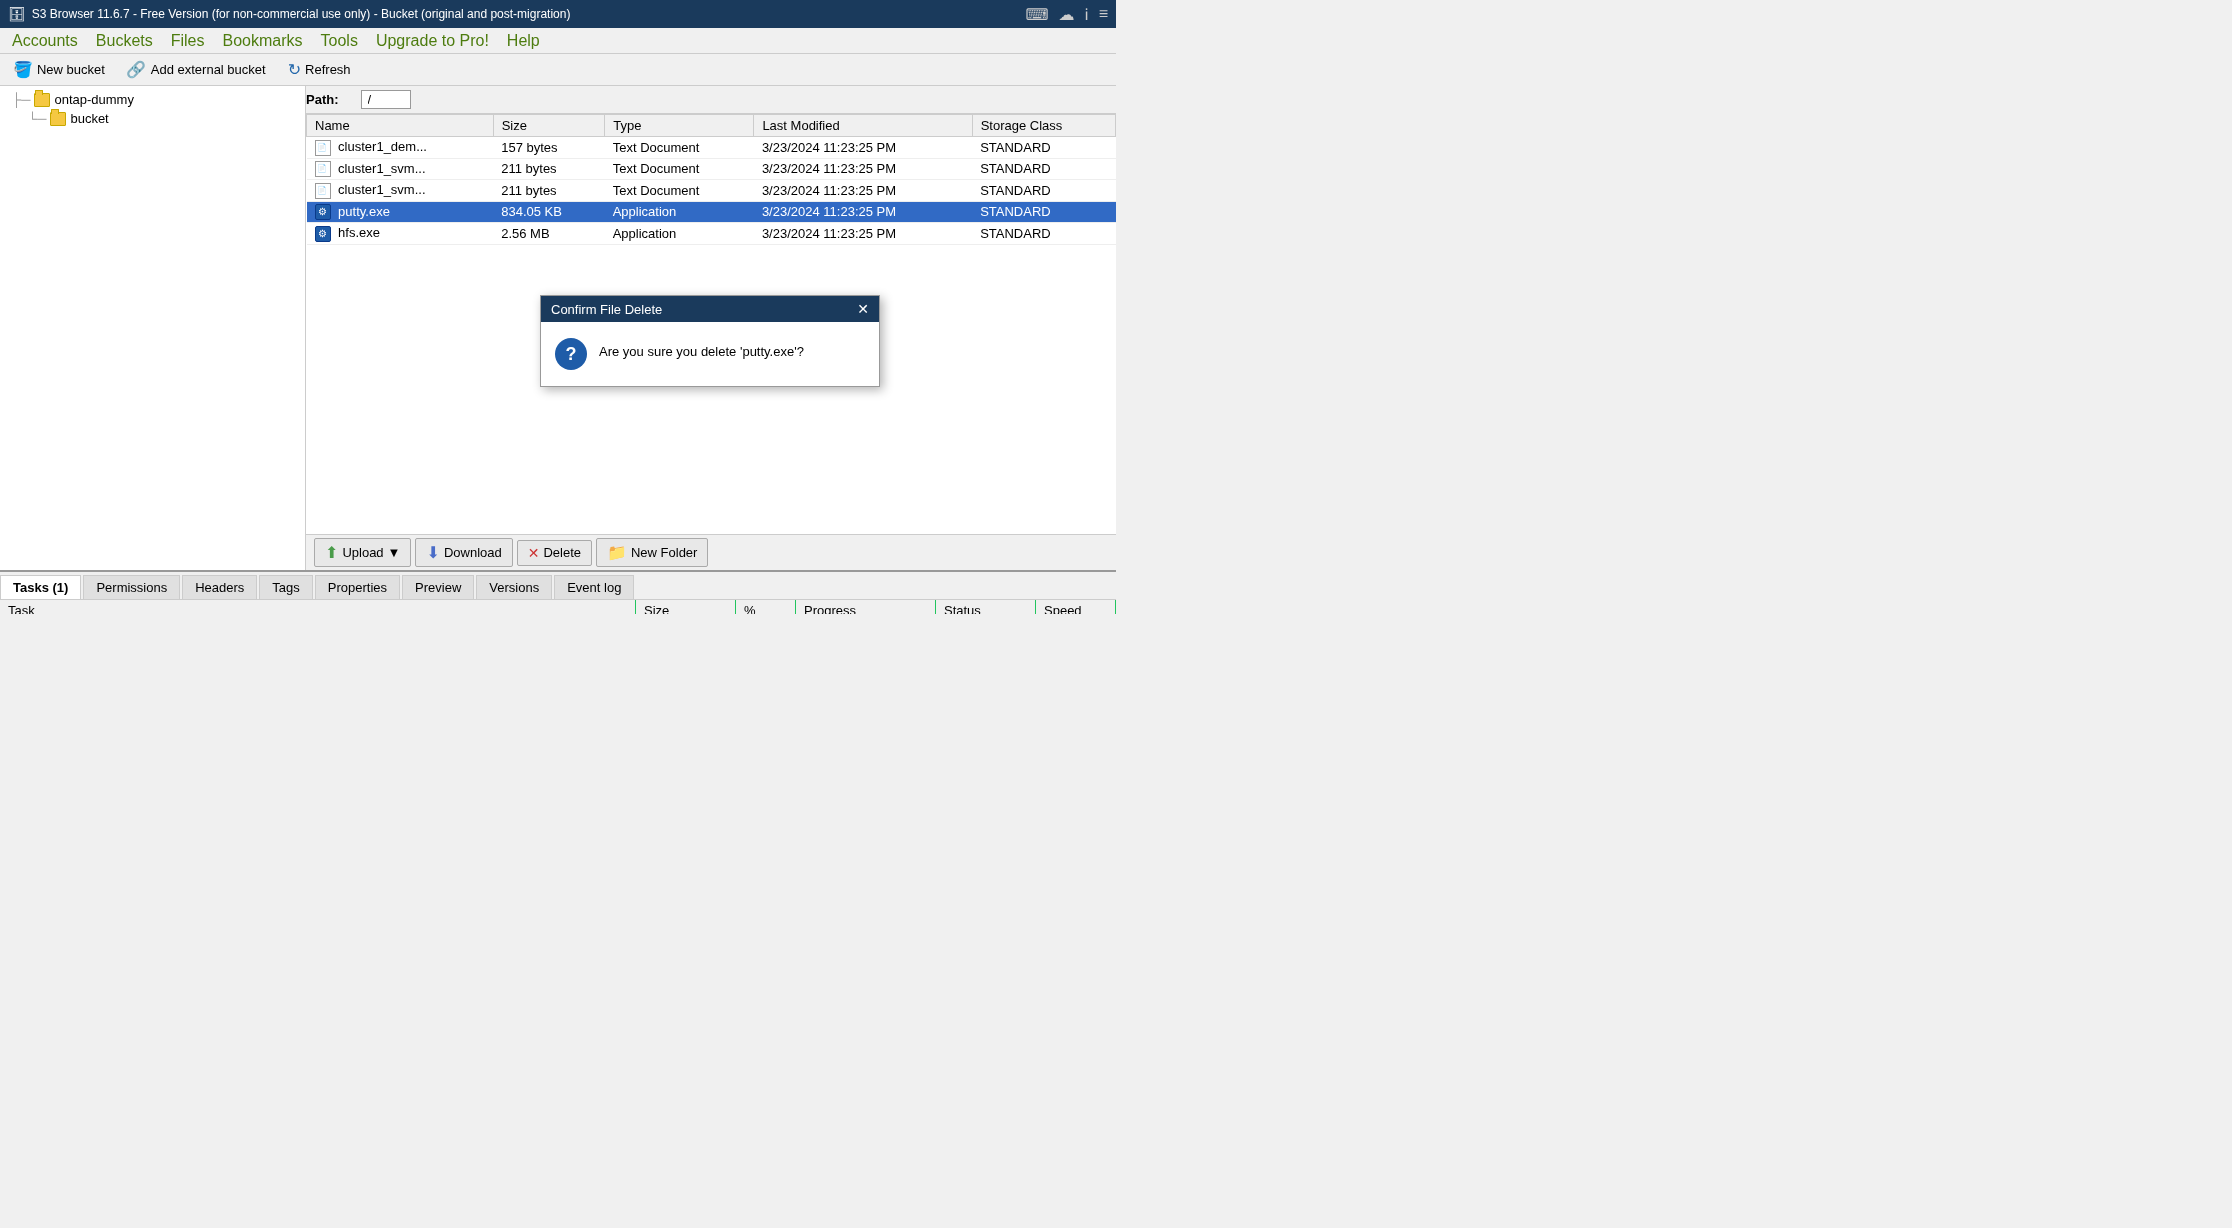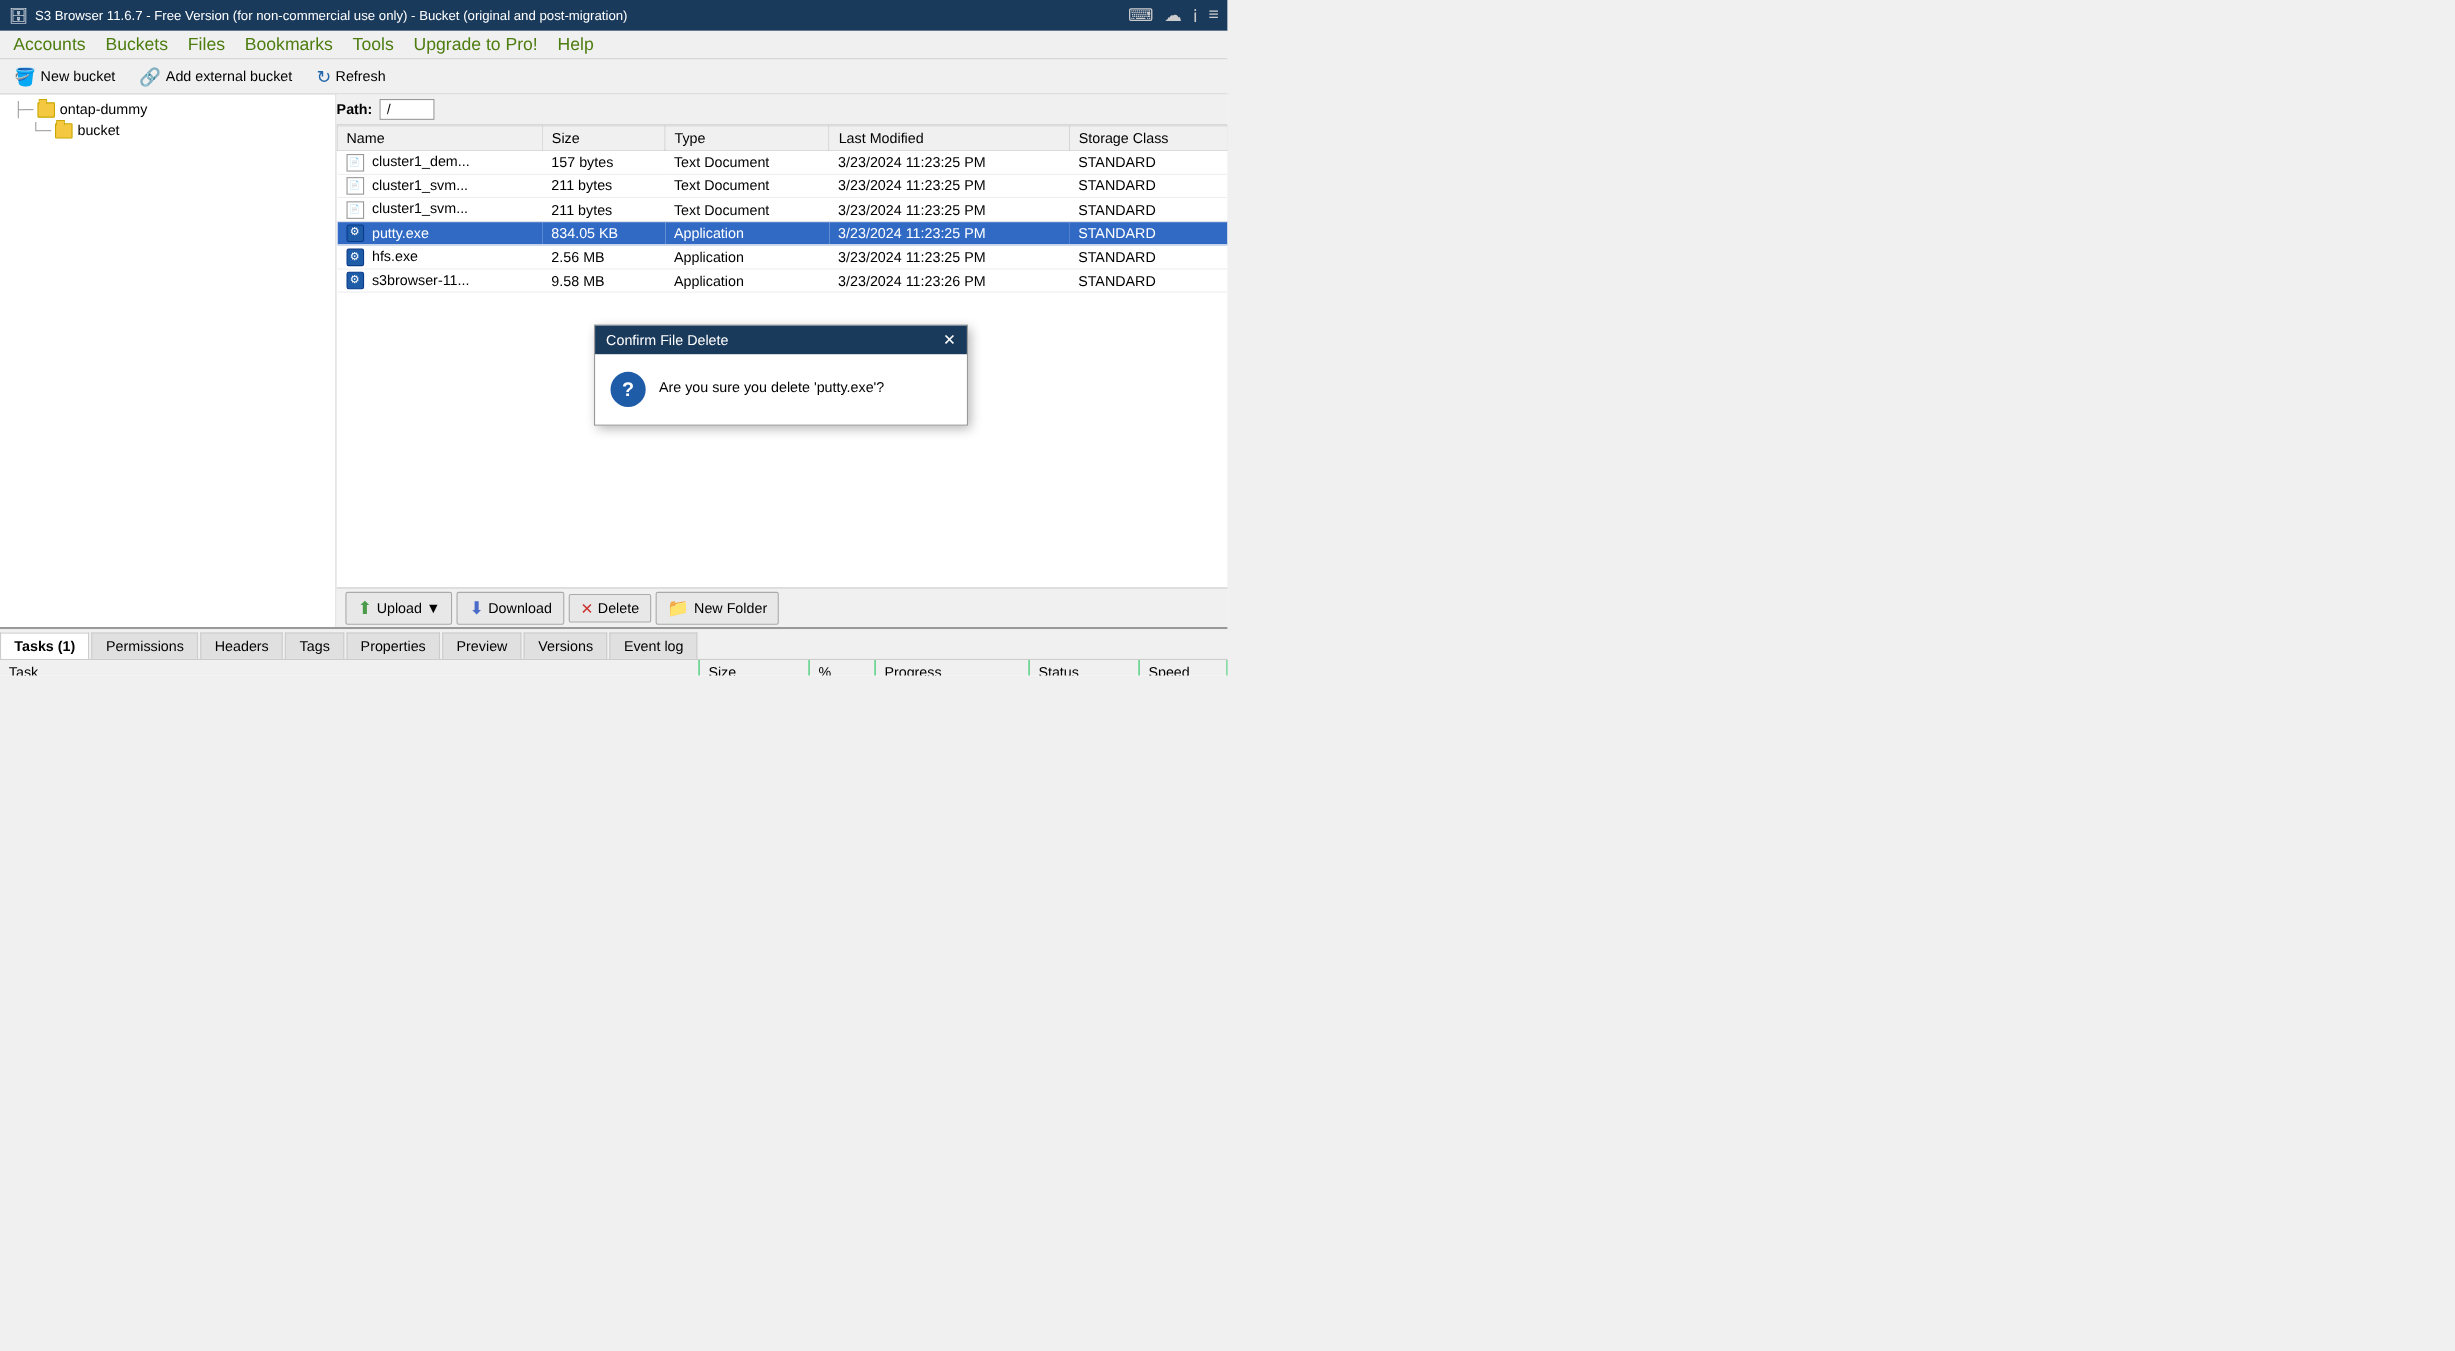--- a/index.html
+++ b/index.html
@@ -126,21 +126,21 @@
       display: flex;
       flex-direction: column;
       background: white;
     }
     .path-bar {
       display: flex;
       align-items: center;
       padding: 4px 0;
       background: #f0f0f0;
       border-bottom: 1px solid #ccc;
-      gap: 6px;
+      gap: 22px;
     }
     .path-label { font-size: 13px; font-weight: bold; }
     .path-input {
       border: 1px solid #999;
       padding: 1px 6px;
       font-size: 13px;
       background: white;
       min-width: 40px;
     }
     
@@ -435,27 +435,20 @@
       <td>3/23/2024 11:23:25 PM</td>
       <td>STANDARD</td>
     </tr>
             <tr>
       <td><span class="file-icon exe-icon" style="background:#1e5ca8;border-radius:2px;font-size:10px;color:white;display:inline-flex;align-items:center;justify-content:center;">⚙</span> hfs.exe</td>
       <td>2.56 MB</td>
       <td>Application</td>
       <td>3/23/2024 11:23:25 PM</td>
       <td>STANDARD</td>
     </tr>
-            <tr>
-      <td><span class="file-icon exe-icon" style="background:#1e5ca8;border-radius:2px;font-size:10px;color:white;display:inline-flex;align-items:center;justify-content:center;">⚙</span> s3browser-11...</td>
-      <td>9.58 MB</td>
-      <td>Application</td>
-      <td>3/23/2024 11:23:26 PM</td>
-      <td>STANDARD</td>
-    </tr>
           </tbody>
       </table>
     </div>
 
     <div class="bottom-toolbar">
       <div class="bottom-btn">
         <span class="upload-icon">⬆</span>
         <span>Upload</span>
         <span>▼</span>
       </div>

